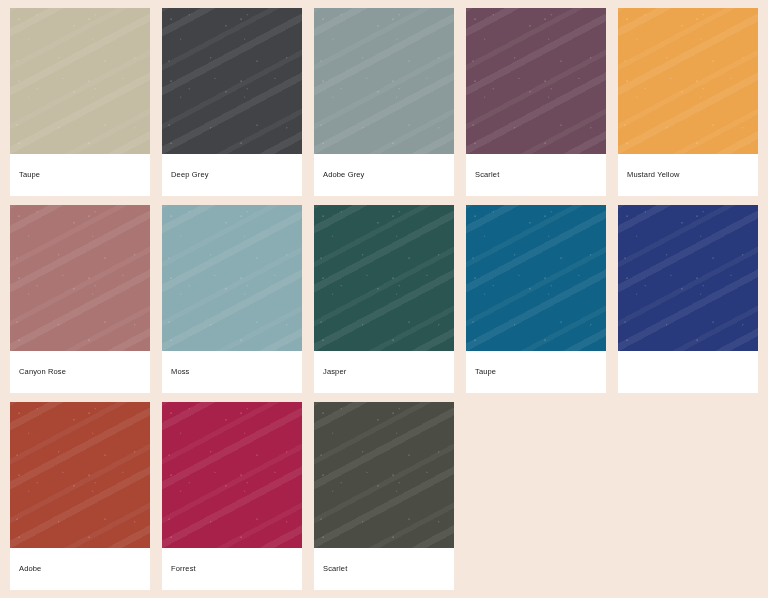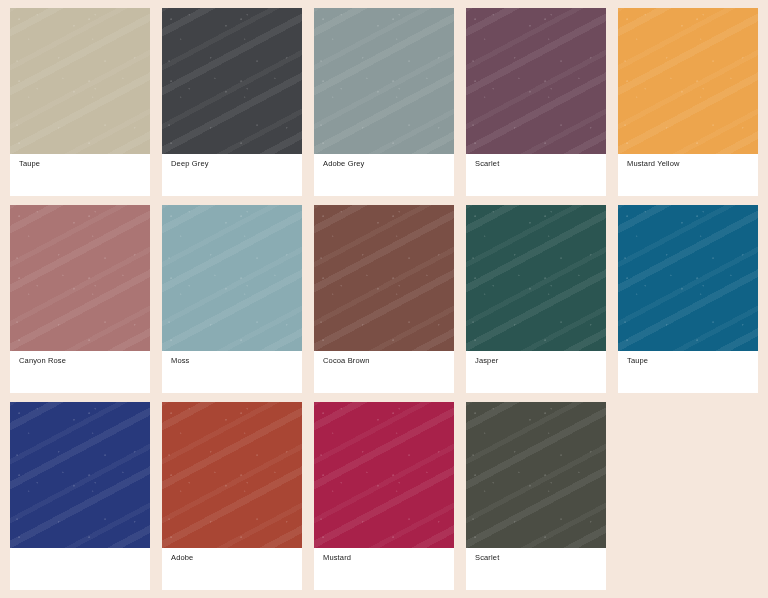--- a/index.html
+++ b/index.html
@@ -74,21 +74,21 @@
       radial-gradient(circle at 64% 71%, rgba(255,255,255,0.15) 0.6px, transparent 1.1px),
       radial-gradient(circle at 88% 88%, rgba(255,255,255,0.12) 0.6px, transparent 1.1px),
       radial-gradient(circle at 8%  83%, rgba(255,255,255,0.13) 0.6px, transparent 1.1px);
     background-size: 70px 62px, 58px 74px, 82px 66px, 64px 58px, 76px 70px, 60px 80px, 88px 64px;
     pointer-events: none;
   }
 
   .swatch-label-area {
     flex: 1;
     background: #ffffff;
-    padding: 5px 0 0 9px;
+    padding: 16px 0 0 9px;
     box-sizing: border-box;
   }
 
   .swatch-label {
     font-size: 7.5px;
     line-height: 10px;
     color: #1a1a1a;
     letter-spacing: 0.15px;
     white-space: nowrap;
   }
@@ -133,26 +133,20 @@
         <div class="swatch-label">Canyon Rose</div>
       </div>
     </div>
     <div class="swatch-card">
       <div class="swatch-color" style="background-color: rgb(138, 172, 179);"></div>
       <div class="swatch-label-area">
         <div class="swatch-label">Moss</div>
       </div>
     </div>
     <div class="swatch-card">
-      <div class="swatch-color" style="background-color: rgb(122, 79, 69);"></div>
-      <div class="swatch-label-area">
-        <div class="swatch-label">Cocoa Brown</div>
-      </div>
-    </div>
-    <div class="swatch-card">
       <div class="swatch-color" style="background-color: rgb(43, 85, 81);"></div>
       <div class="swatch-label-area">
         <div class="swatch-label">Jasper</div>
       </div>
     </div>
     <div class="swatch-card">
       <div class="swatch-color" style="background-color: rgb(16, 98, 134);"></div>
       <div class="swatch-label-area">
         <div class="swatch-label">Taupe</div>
       </div>
@@ -162,21 +156,21 @@
     </div>
     <div class="swatch-card">
       <div class="swatch-color" style="background-color: rgb(169, 70, 52);"></div>
       <div class="swatch-label-area">
         <div class="swatch-label">Adobe</div>
       </div>
     </div>
     <div class="swatch-card">
       <div class="swatch-color" style="background-color: rgb(168, 33, 74);"></div>
       <div class="swatch-label-area">
-        <div class="swatch-label">Mustard</div>
+        <div class="swatch-label">Forrest</div>
       </div>
     </div>
     <div class="swatch-card">
       <div class="swatch-color" style="background-color: rgb(75, 77, 68);"></div>
       <div class="swatch-label-area">
         <div class="swatch-label">Scarlet</div>
       </div>
     </div>
   </div>
 

